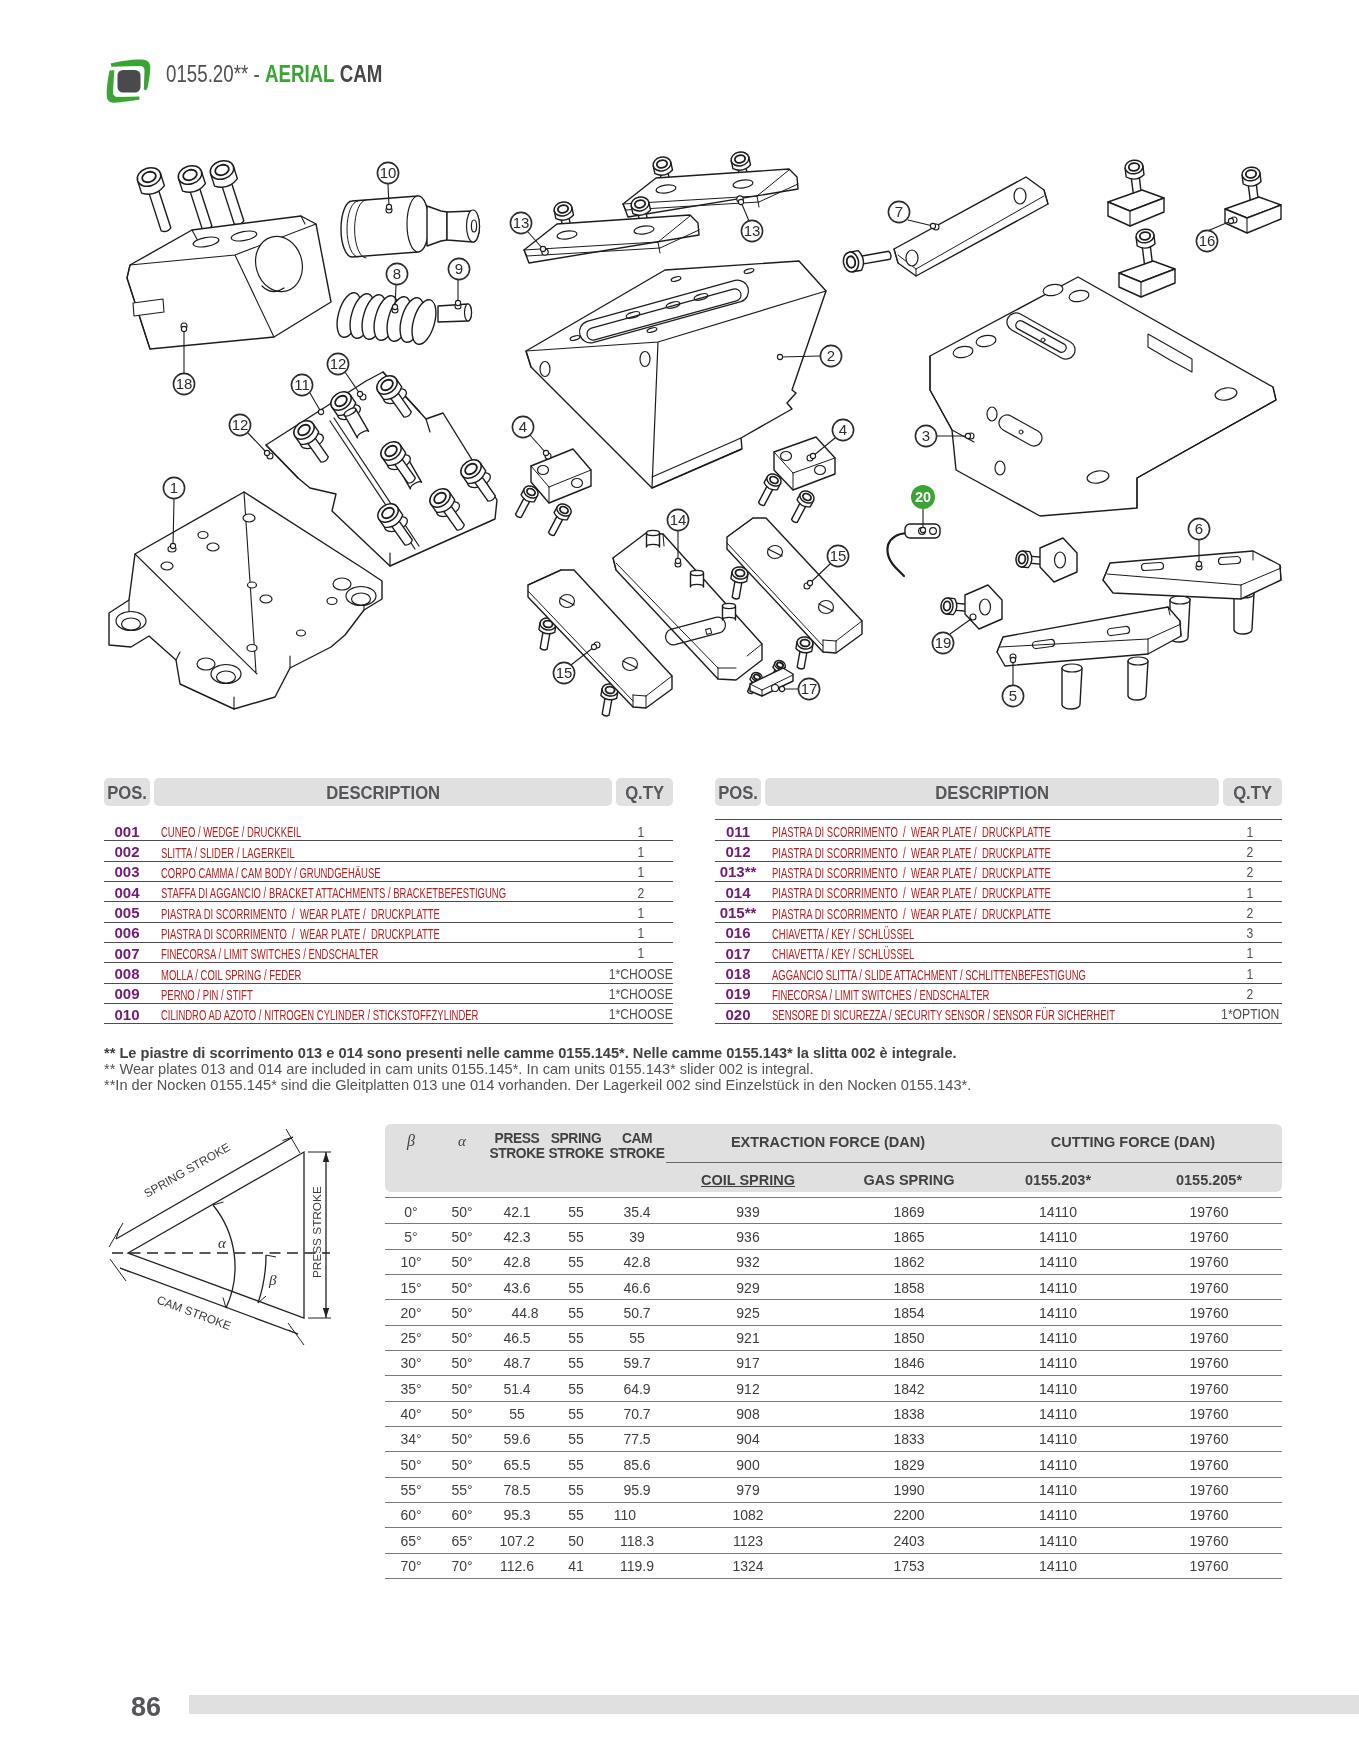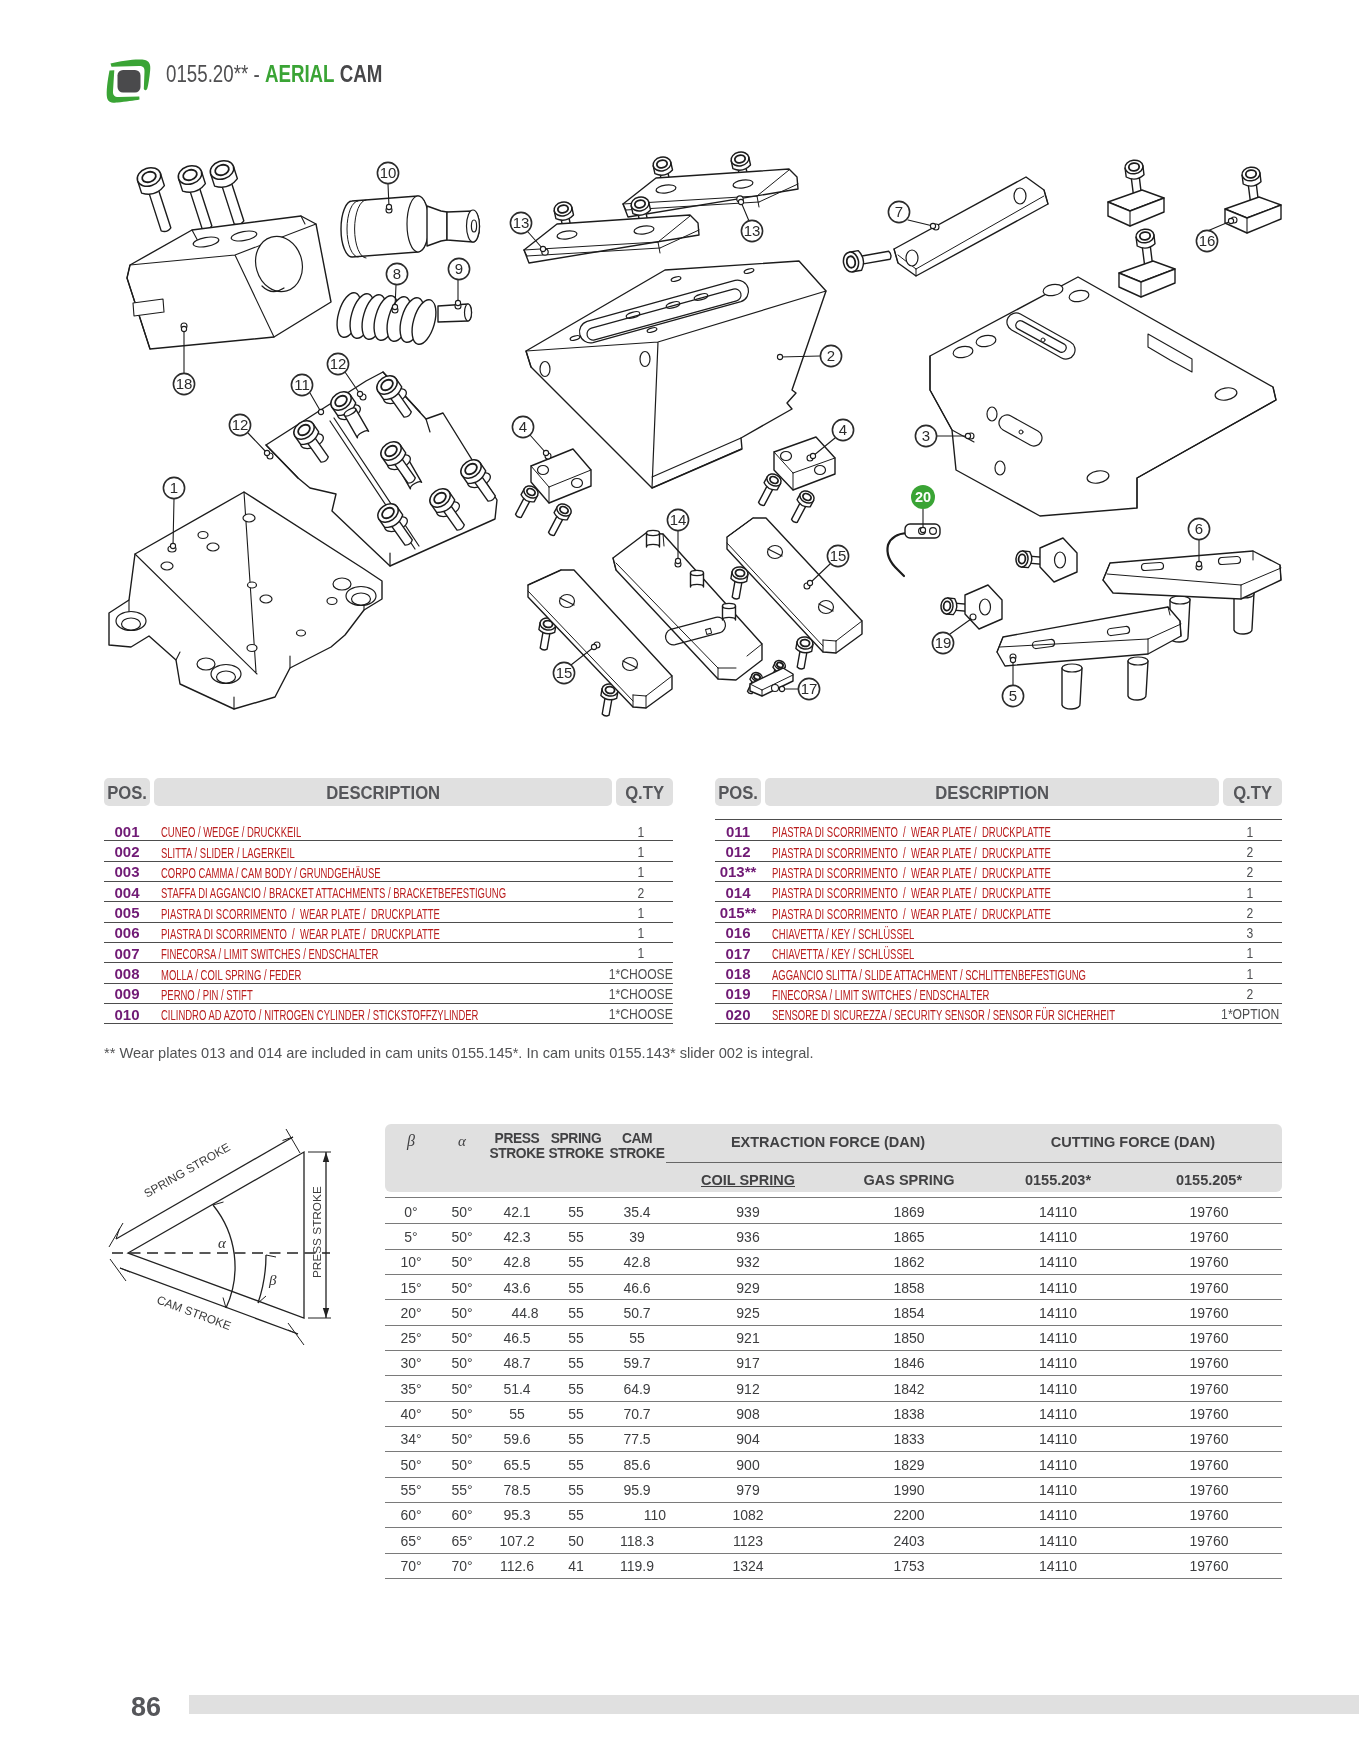--- a/index.html
+++ b/index.html
@@ -524,21 +524,23 @@
 <div class="pos" style="left:0;top:207.2px;width:46px;">019</div>
 <div class="desc" style="left:57px;top:208.8px;"><span>FINECORSA / LIMIT SWITCHES / ENDSCHALTER</span></div>
 <div class="qty" style="left:465px;top:208.0px;width:140px;"><span>2</span></div>
 <div class="prow" style="left:0;top:224.9px;width:567px;height:20.3px;"></div>
 <div class="pos" style="left:0;top:227.5px;width:46px;">020</div>
 <div class="desc" style="left:57px;top:229.1px;"><span>SENSORE DI SICUREZZA / SECURITY SENSOR / SENSOR FÜR SICHERHEIT</span></div>
 <div class="qty" style="left:465px;top:228.3px;width:140px;"><span>1*OPTION</span></div>
 </div>
 
 <div class="abs note">
+  <div class="b">** Le piastre di scorrimento 013 e 014 sono presenti nelle camme 0155.145*. Nelle camme 0155.143* la slitta 002 è integrale.</div>
   <div>** Wear plates 013 and 014 are included in cam units 0155.145*. In cam units 0155.143* slider 002 is integral.</div>
+  <div>**In der Nocken 0155.145* sind die Gleitplatten 013 une 014 vorhanden. Der Lagerkeil 002 sind Einzelstück in den Nocken 0155.143*.</div>
 </div>
 
 <svg class="abs" style="left:90px;top:1115px" width="260" height="245" viewBox="0 0 260 245" fill="none" stroke="#222" stroke-width="1.3">
 <path d="M38,138 L214,37 L214,203 Z" fill="none"></path>
 <path d="M22,138 L240,138" stroke-dasharray="11,6.5"></path>
 <path d="M26,124 L203,22"></path>
 <path d="M19,132 L33,108 M196,14 L210,38" stroke-width="1"></path>
 <path d="M26,124 l3.5,-10.5 M203,22 l-10.5,3.5" stroke-width="1"></path>
 <path d="M30,153 L208,219"></path>
 <path d="M20,144 L36,166 M198,208 L214,230" stroke-width="1"></path>
@@ -690,21 +692,21 @@
 <div class="btc" style="left:197px;top:358.0px;width:110px;">95.9</div>
 <div class="btc" style="left:308px;top:358.0px;width:110px;">979</div>
 <div class="btc" style="left:469px;top:358.0px;width:110px;">1990</div>
 <div class="btc" style="left:618px;top:358.0px;width:110px;">14110</div>
 <div class="btc" style="left:769px;top:358.0px;width:110px;">19760</div>
 <div class="btrow" style="left:0;top:377.8px;width:897px;height:25.32px;"></div>
 <div class="btc" style="left:-29px;top:383.3px;width:110px;">60°</div>
 <div class="btc" style="left:22px;top:383.3px;width:110px;">60°</div>
 <div class="btc" style="left:77px;top:383.3px;width:110px;">95.3</div>
 <div class="btc" style="left:136px;top:383.3px;width:110px;">55</div>
-<div class="btc" style="left:215px;top:383.3px;width:110px;">110</div>
+<div class="btc" style="left:185px;top:383.3px;width:110px;">110</div>
 <div class="btc" style="left:308px;top:383.3px;width:110px;">1082</div>
 <div class="btc" style="left:469px;top:383.3px;width:110px;">2200</div>
 <div class="btc" style="left:618px;top:383.3px;width:110px;">14110</div>
 <div class="btc" style="left:769px;top:383.3px;width:110px;">19760</div>
 <div class="btrow" style="left:0;top:403.2px;width:897px;height:25.32px;"></div>
 <div class="btc" style="left:-29px;top:408.7px;width:110px;">65°</div>
 <div class="btc" style="left:22px;top:408.7px;width:110px;">65°</div>
 <div class="btc" style="left:77px;top:408.7px;width:110px;">107.2</div>
 <div class="btc" style="left:136px;top:408.7px;width:110px;">50</div>
 <div class="btc" style="left:197px;top:408.7px;width:110px;">118.3</div>

